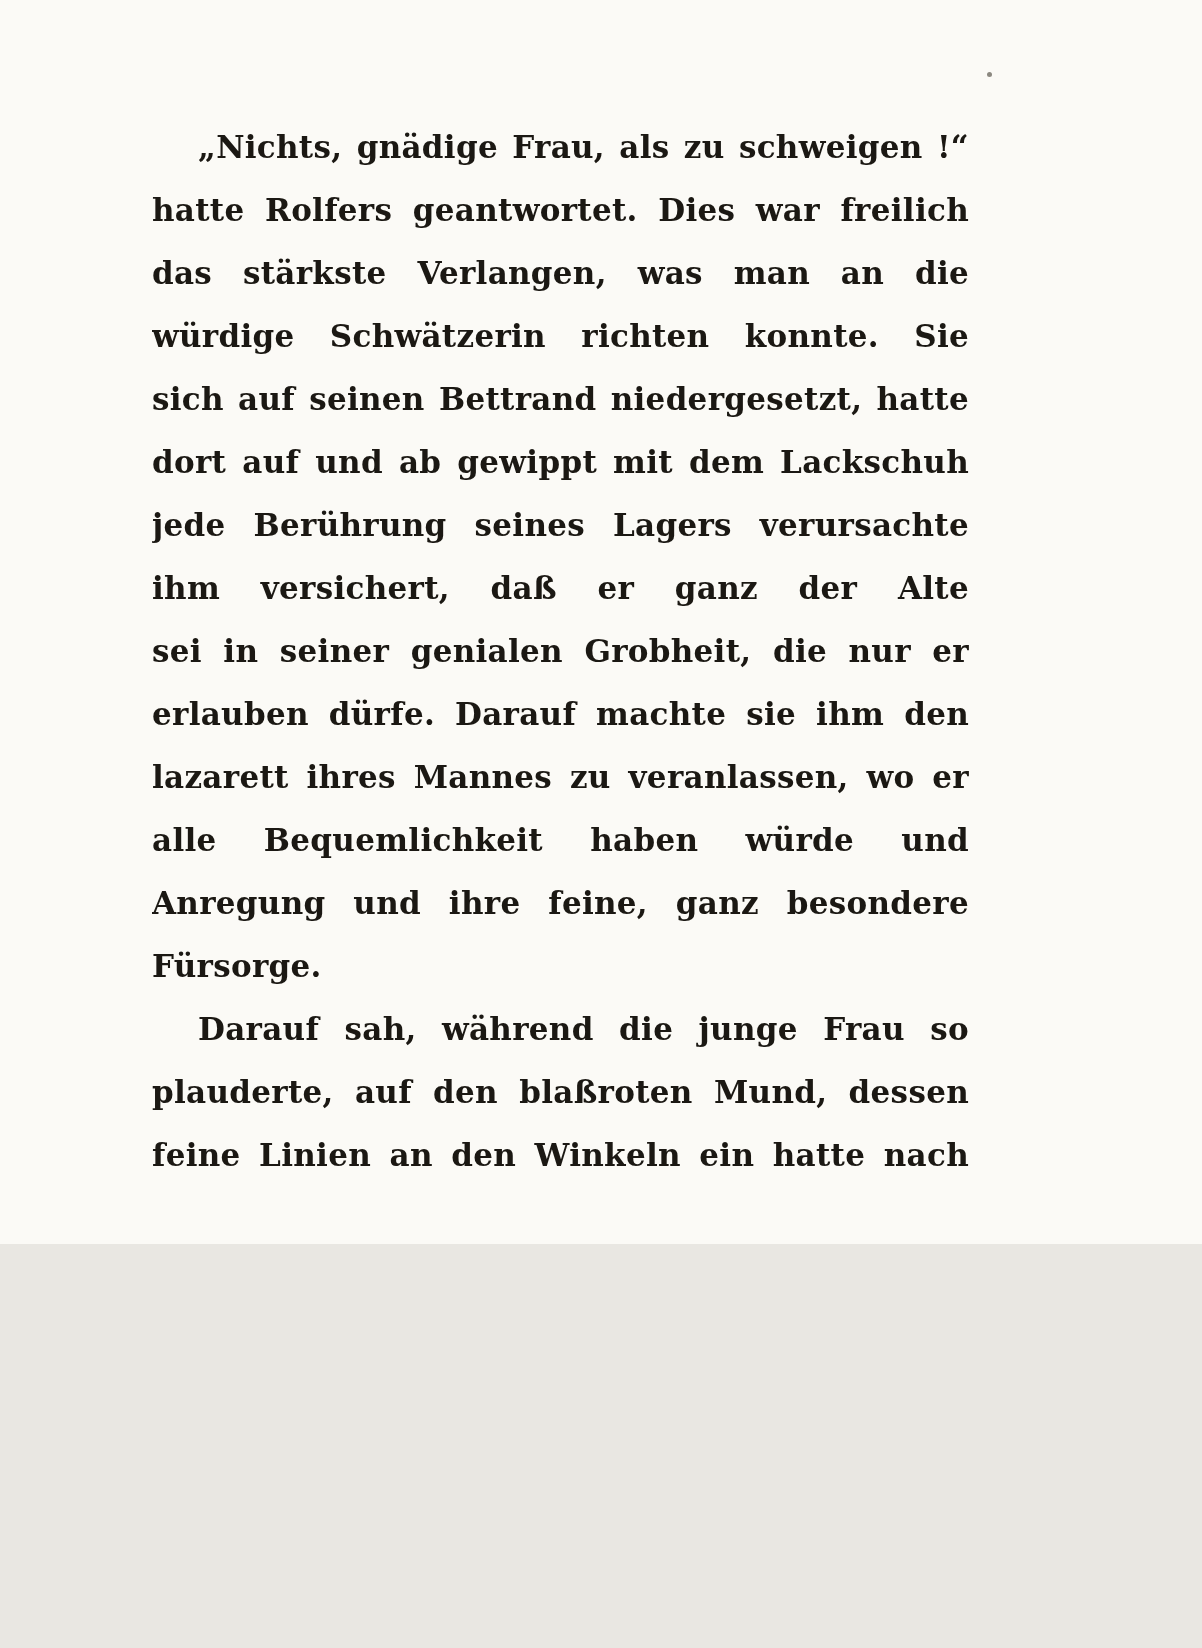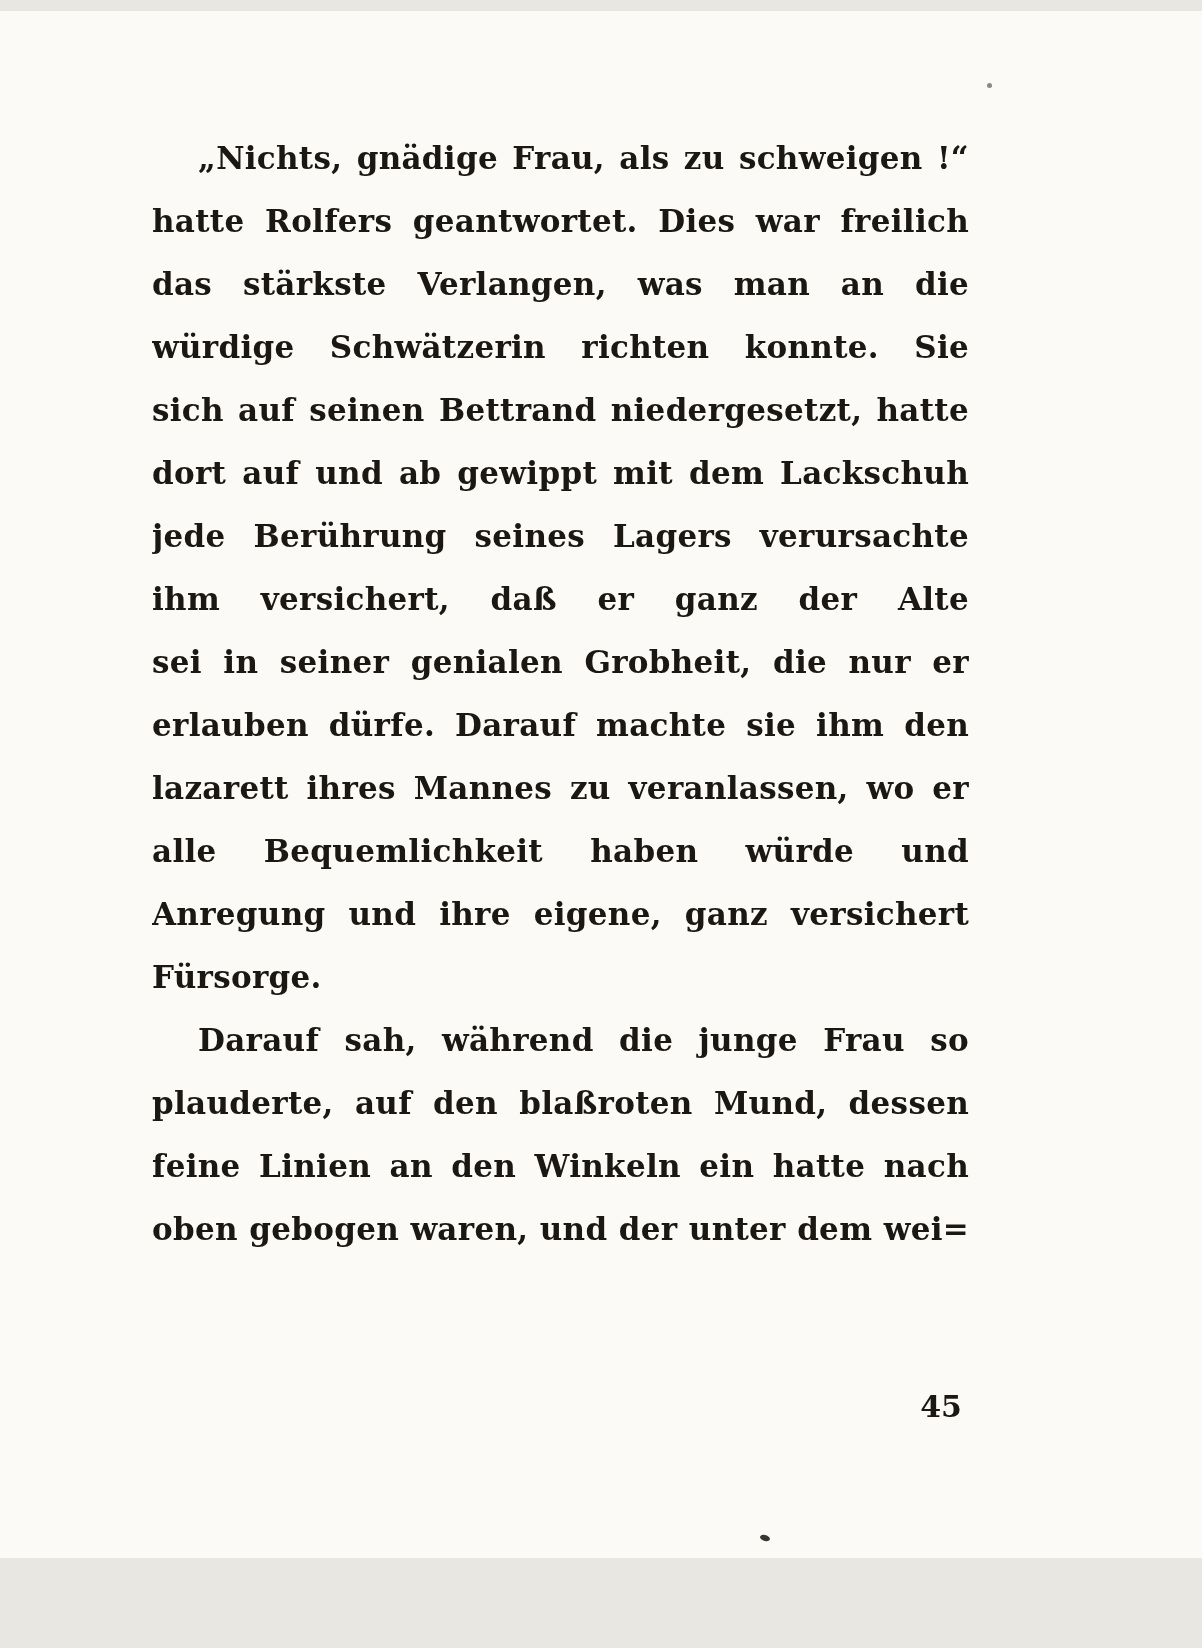--- a/index.html
+++ b/index.html
@@ -7,22 +7,22 @@
     --ink: #1b1813;
   }
   html, body {
     margin: 0;
     padding: 0;
     background: #e9e7e2;
   }
   .page {
     position: relative;
     width: 1202px;
-    height: 1547px;
-    margin: 11px auto;
+    height: 1244px;
+    margin: 0 auto;
     background: var(--paper);
     overflow: hidden;
     font-family: "DejaVu Serif", "Liberation Serif", serif;
     color: var(--ink);
   }
   .text-block {
     position: absolute;
     top: 116px;
     left: 152px;
     right: 233px;
@@ -72,25 +72,24 @@
       <div class="line">das stärkste Verlangen, was man an die liebens=</div>
       <div class="line">würdige Schwätzerin richten konnte.  Sie hatte</div>
       <div class="line">sich auf seinen Bettrand niedergesetzt, hatte</div>
       <div class="line">dort auf und ab gewippt mit dem Lackschuh —</div>
       <div class="line">jede Berührung seines Lagers verursachte ihm</div>
       <div class="line">ihm versichert, daß er ganz der Alte geblieben</div>
       <div class="line">sei in seiner genialen Grobheit, die nur er sich</div>
       <div class="line">erlauben dürfe.  Darauf machte sie ihm den</div>
       <div class="line">lazarett ihres Mannes zu veranlassen, wo er</div>
       <div class="line">alle Bequemlichkeit haben würde und geistige</div>
-      <div class="line">Anregung und ihre eigene, ganz versichert</div>
+      <div class="line">Anregung und ihre feine, ganz besondere</div>
       <div class="line para-end">Fürsorge.</div>
       <div class="line indent">Darauf sah, während die junge Frau so</div>
       <div class="line">plauderte, auf den blaßroten Mund, dessen</div>
       <div class="line">feine Linien an den Winkeln ein hatte nach</div>
-      <div class="line">oben gebogen waren, und der unter dem wei=</div>
     </div>
   <div class="page-number">45</div>
   <span class="speck speck-1"></span>
   <span class="speck speck-2"></span>
   <span class="speck speck-3"></span>
   <span class="speck speck-4"></span>
 </div>
 
 </body></html>

